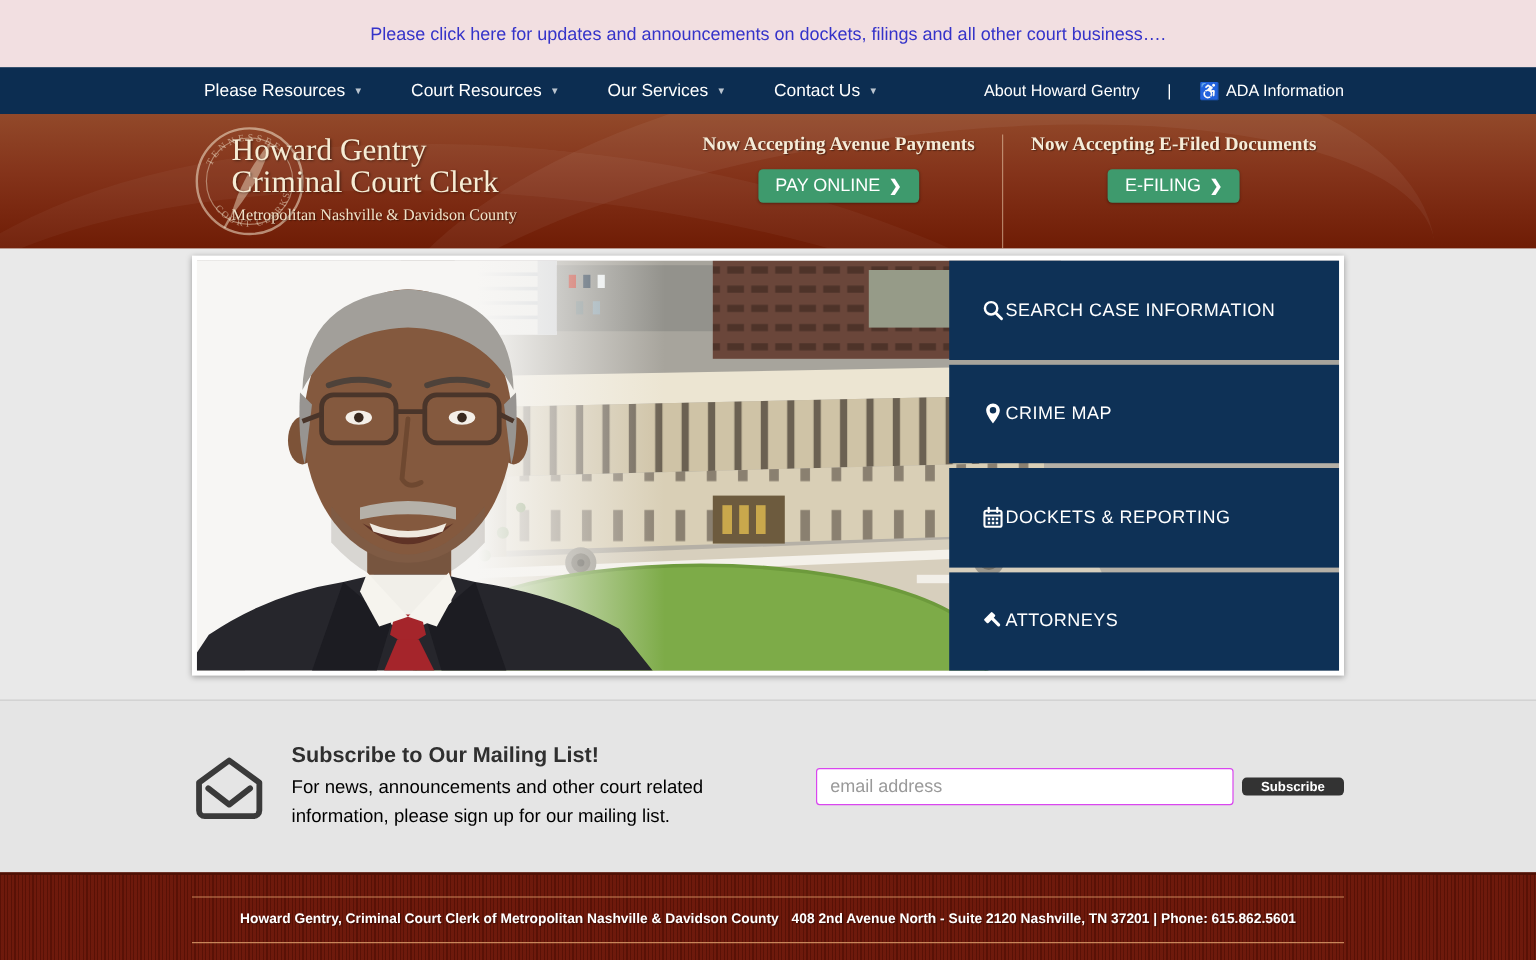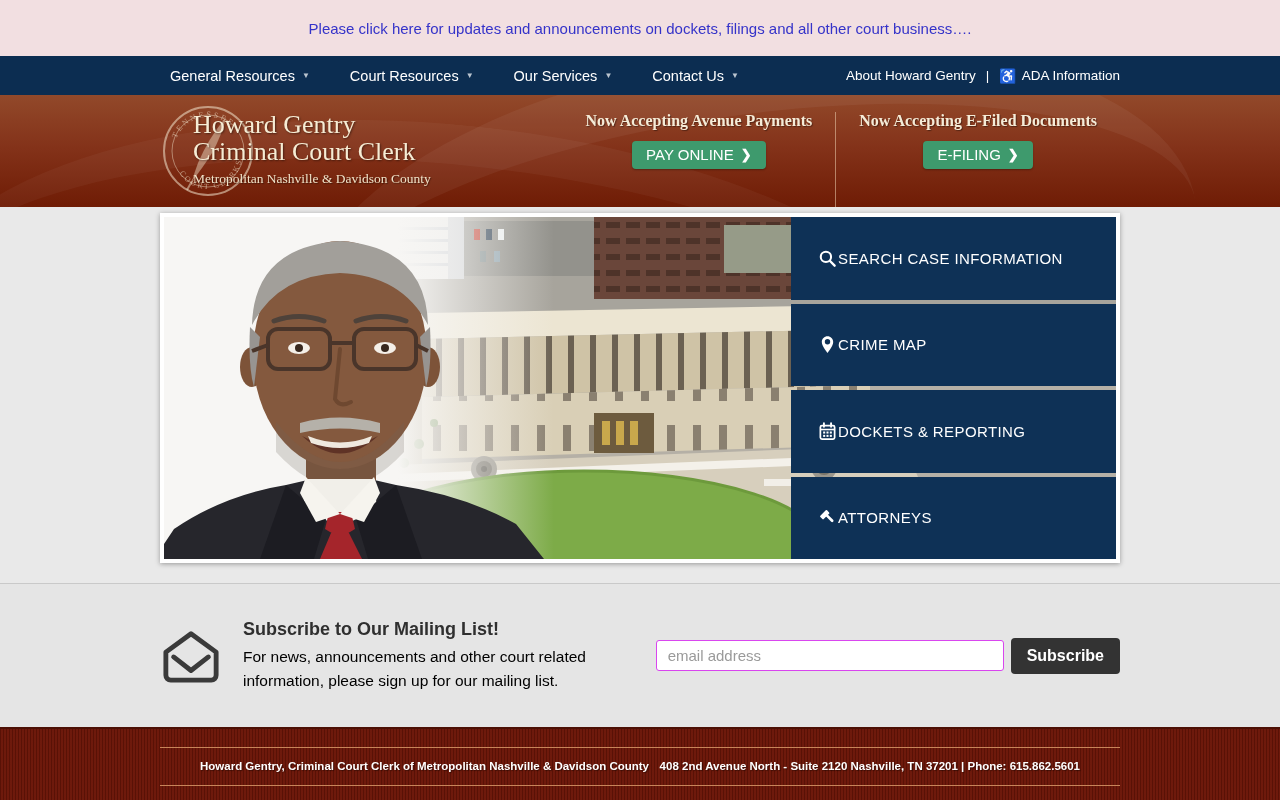--- a/index.html
+++ b/index.html
@@ -7,21 +7,21 @@
 
   
   .alert-banner { height:56px; background:#f2dfe1; display:flex; align-items:center; justify-content:center; }
   .alert-banner a { color:#3533c9; font-size:15px; text-decoration:none; }
 
   
   .navbar { height:39px; background:#0c2d51; display:flex; align-items:center; padding:0 160px 0 170px; }
   .nav-left { display:flex; align-items:center; gap:40px; }
   .nav-item { color:#fff; font-size:14.5px; cursor:pointer; display:flex; align-items:center; }
   .nav-item .dd { font-size:8px; margin-left:7px; opacity:.85; color:#d9dfe6; }
-  .nav-right { margin-left:auto; color:#fff; font-size:13.5px; display:flex; align-items:center; gap:10px; }
+  .nav-right { margin-left:auto; color:#fff; font-size:13.5px; display:flex; align-items:center; gap:23px; }
   .nav-right a { color:#fff; text-decoration:none; display:flex; align-items:center; gap:5px; }
   .ada-glyph { font-size:14px; }
 
   
   .site-header { height:112px; background:linear-gradient(180deg,#92492a 0%, #84331a 45%, #6f1c05 100%); position:relative; overflow:hidden; }
   .swoosh1 { position:absolute; width:900px; height:420px; border-radius:50%; border-top:60px solid rgba(255,255,255,0.05); top:-40px; left:300px; transform:rotate(-8deg); }
   .swoosh2 { position:absolute; width:1100px; height:500px; border-radius:50%; border-top:40px solid rgba(255,255,255,0.04); top:30px; left:-100px; transform:rotate(6deg); }
   .header-inner { position:relative; width:960px; height:100%; margin:0 auto; display:flex; }
   .seal { position:absolute; left:2px; top:10px; width:92px; height:92px; }
   .brand { position:relative; margin-left:33px; padding-top:16px; }
@@ -46,38 +46,38 @@
 
   
   .subscribe { height:143px; background:#e5e5e5; }
   .subscribe-inner { width:960px; height:100%; margin:0 auto; display:flex; align-items:center; }
   .envelope { width:62px; height:58px; margin-right:21px; flex:0 0 62px; }
   .sub-text h2 { font-size:18px; color:#2f2f2f; margin-bottom:5px; }
   .sub-text p { font-size:15.5px; color:#000000; line-height:1.5; max-width:380px; }
   .sub-form { margin-left:auto; display:flex; align-items:center; }
   .sub-form input { width:348px; height:31px; border:1px solid #d946ef; border-radius:3px; padding:0 11px; font-size:15px; color:#333; background:#fff; font-family:"Liberation Sans", sans-serif; }
   .sub-form input::placeholder { color:#9a9a9a; }
-  .sub-form button { margin-left:7px; height:36px; background:#333; color:#fff; border:none; border-radius:4px; font-weight:bold; font-size:16px; padding:0 16px; cursor:pointer; font-family:"Liberation Sans", sans-serif; }
+  .sub-form button { margin-left:7px; height:15px; background:#333; color:#fff; border:none; border-radius:4px; font-weight:bold; font-size:11px; padding:0 16px; cursor:pointer; font-family:"Liberation Sans", sans-serif; }
 
   
   .footer { height:73px; background:repeating-linear-gradient(90deg, rgba(0,0,0,0.17) 0 1px, rgba(255,255,255,0.02) 1px 3px), #6b1507; border-top:2px solid #4d1004; }
   .footer-inner { width:960px; margin:18px auto 0; border-top:1px solid rgba(216,153,104,0.85); border-bottom:1px solid rgba(216,153,104,0.85); display:flex; justify-content:space-between; align-items:center; padding:12px 40px 13px; }
   .footer-inner span { color:#fff; font-size:11.5px; font-weight:bold; text-shadow:1px 1px 1px rgba(0,0,0,0.4); }
 </style>
 </head>
 <body>
 
 <div class="alert-banner">
   <a href="#">Please click here for updates and announcements on dockets, filings and all other court business….</a>
 </div>
 
 <div class="navbar">
   <div class="nav-left">
     <div class="nav-item">
-      <span>General Resources</span>
+      <span>Please Resources</span>
       <span class="dd">▼</span>
     </div>
     <div class="nav-item">
       <span>Court Resources</span>
       <span class="dd">▼</span>
     </div>
     <div class="nav-item">
       <span>Our Services</span>
       <span class="dd">▼</span>
     </div>

